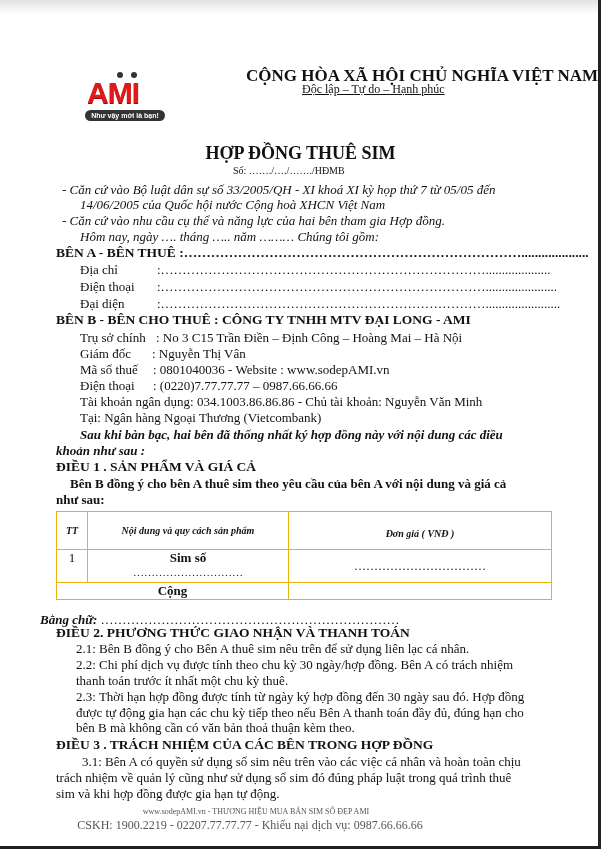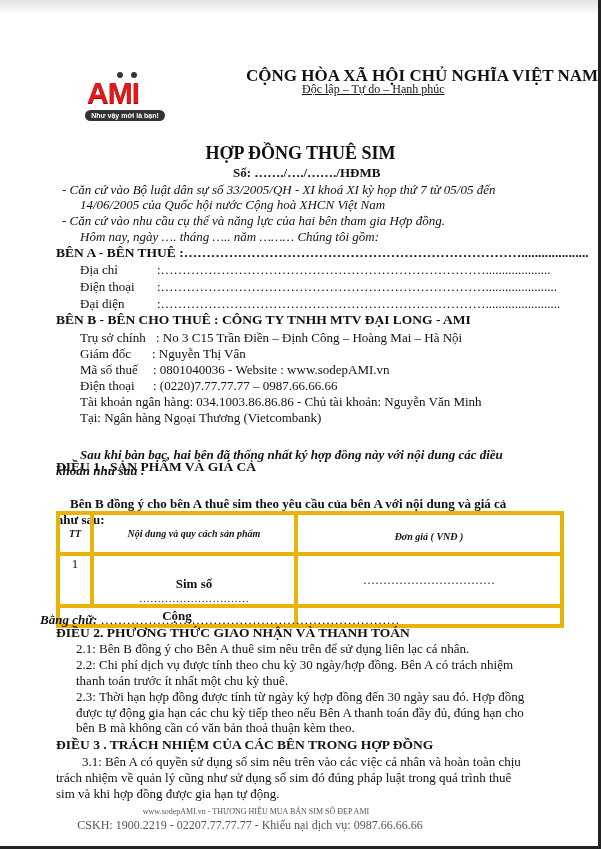--- a/index.html
+++ b/index.html
@@ -26,33 +26,33 @@
   .logo-dot { position: absolute; width: 6px; height: 6px; border-radius: 50%; background: #333; top: 6px; }
   .logo-tag {
     position: absolute; left: 0; top: 44px; width: 80px; height: 11px; border-radius: 6px;
     background: #333; color: #fff; font-family: "Liberation Sans", sans-serif; font-size: 7px;
     line-height: 11px; text-align: center; font-weight: bold;
   }
 
   .nation { left: 246px; top: 66px; font-weight: bold; font-size: 17px; }
   .motto { left: 302px; top: 82px; font-size: 12px; text-decoration: underline; }
   .title { left: 0; width: 601px; text-align: center; top: 143px; font-weight: bold; font-size: 18px; }
-  .docno { left: 233px; top: 165px; font-weight: bold; font-size: 13px; }
+  .docno { left: 233px; top: 165px; font-weight: normal; font-size: 10px; }
 
   .ital { font-style: italic; font-size: 13px; }
   .norm { font-size: 13px; }
-  .b { font-weight: bold; margin-top: 20px; }
+  .b { font-weight: bold; }
   .u { }
   .head { font-weight: bold; font-size: 13.5px; }
 
   table.items {
     position: absolute; left: 56px; top: 511px; border-collapse: collapse;
     font-size: 12px;
   }
-  table.items td { border: 4px solid #eab308; padding: 0; }
+  table.items td { border: 1px solid #eab308; padding: 0; }
   .c-tt { width: 30px; text-align: center; }
   .c-content { width: 200px; text-align: center; }
   .c-price { width: 262px; text-align: center; }
   .hdr td { height: 31px; font-style: italic; font-weight: bold; font-size: 10px; }
   .row1 td { height: 32px; vertical-align: top; }
   .tot td { height: 16px; }
   .dots { letter-spacing: 0; }
 
   .footer1 { left: 0; width: 512px; text-align: center; top: 807px; font-size: 8px; color: #555; }
   .footer2 { left: 0; width: 500px; text-align: center; top: 818px; font-size: 12px; color: #555; }
@@ -96,21 +96,21 @@
   <span class="u">BÊN B - BÊN CHO THUÊ</span><span> : CÔNG TY TNHH MTV ĐẠI LONG - AMI</span>
 </div>
 <div class="abs norm" style="left:80px; top:330px;">Trụ sở chính</div>
 <div class="abs norm" style="left:156px; top:330px;">: No 3 C15 Trần Điền – Định Công – Hoàng Mai – Hà Nội</div>
 <div class="abs norm" style="left:80px; top:346px;">Giám đốc</div>
 <div class="abs norm" style="left:152px; top:346px;">: Nguyễn Thị Vân</div>
 <div class="abs norm" style="left:80px; top:362px;">Mã số thuế</div>
 <div class="abs norm" style="left:153px; top:362px;">: 0801040036 - Website     : www.sodepAMI.vn</div>
 <div class="abs norm" style="left:80px; top:378px;">Điện thoại</div>
 <div class="abs norm" style="left:153px; top:378px;">: (0220)7.77.77.77 – 0987.66.66.66</div>
-<div class="abs norm" style="left:80px; top:394px;">Tài khoản ngân hàng: 034.1003.86.86.86 - Chủ tài khoản: Nguyễn Văn Minh</div>
+<div class="abs norm" style="left:80px; top:394px;">Tài khoản ngân dụng: 034.1003.86.86.86 - Chủ tài khoản: Nguyễn Văn Minh</div>
 <div class="abs norm" style="left:80px; top:410px;">Tại: Ngân hàng Ngoại Thương (Vietcombank)</div>
 
 <div class="abs ital b" style="left:80px; top:427px;">Sau khi bàn bạc, hai bên đã thống nhất ký hợp đồng này với nội dung các điều</div>
 <div class="abs ital b" style="left:56px; top:443px;">khoản như sau :</div>
 
 <div class="abs head" style="left:56px; top:459px;">
   <span class="u">ĐIỀU 1</span><span> . SẢN PHẨM VÀ GIÁ CẢ</span>
 </div>
 <div class="abs norm b" style="left:70px; top:476px;">Bên B đồng ý cho bên A thuê sim theo yêu cầu của bên A với nội dung và giá cả</div>
 <div class="abs norm b" style="left:56px; top:492px;">như sau:</div>

